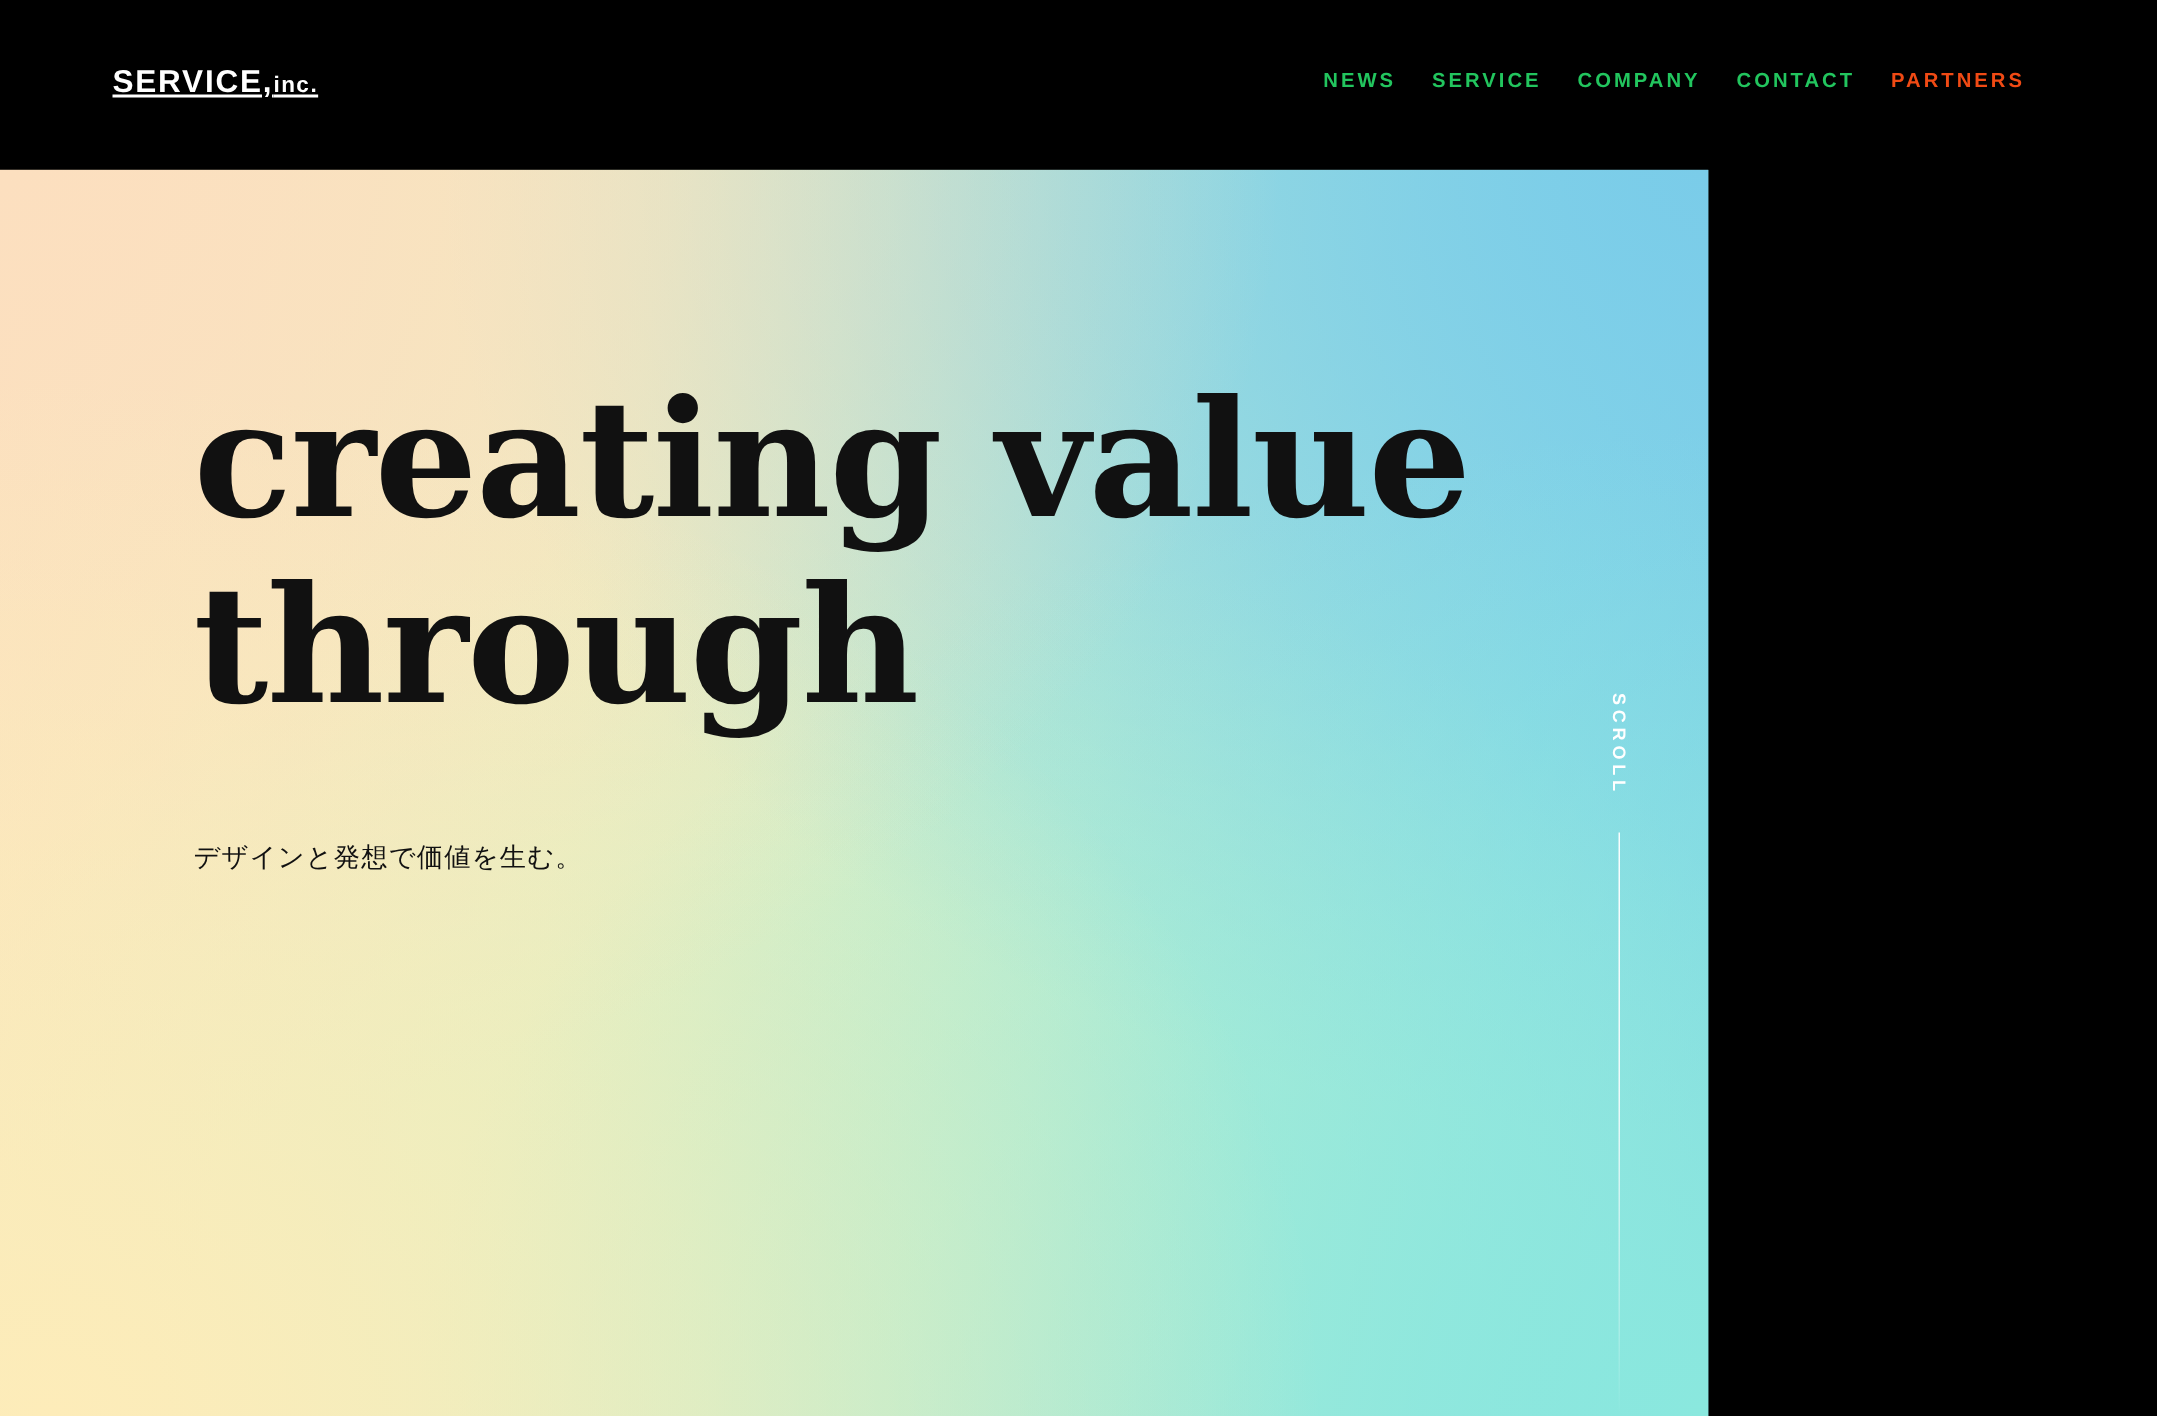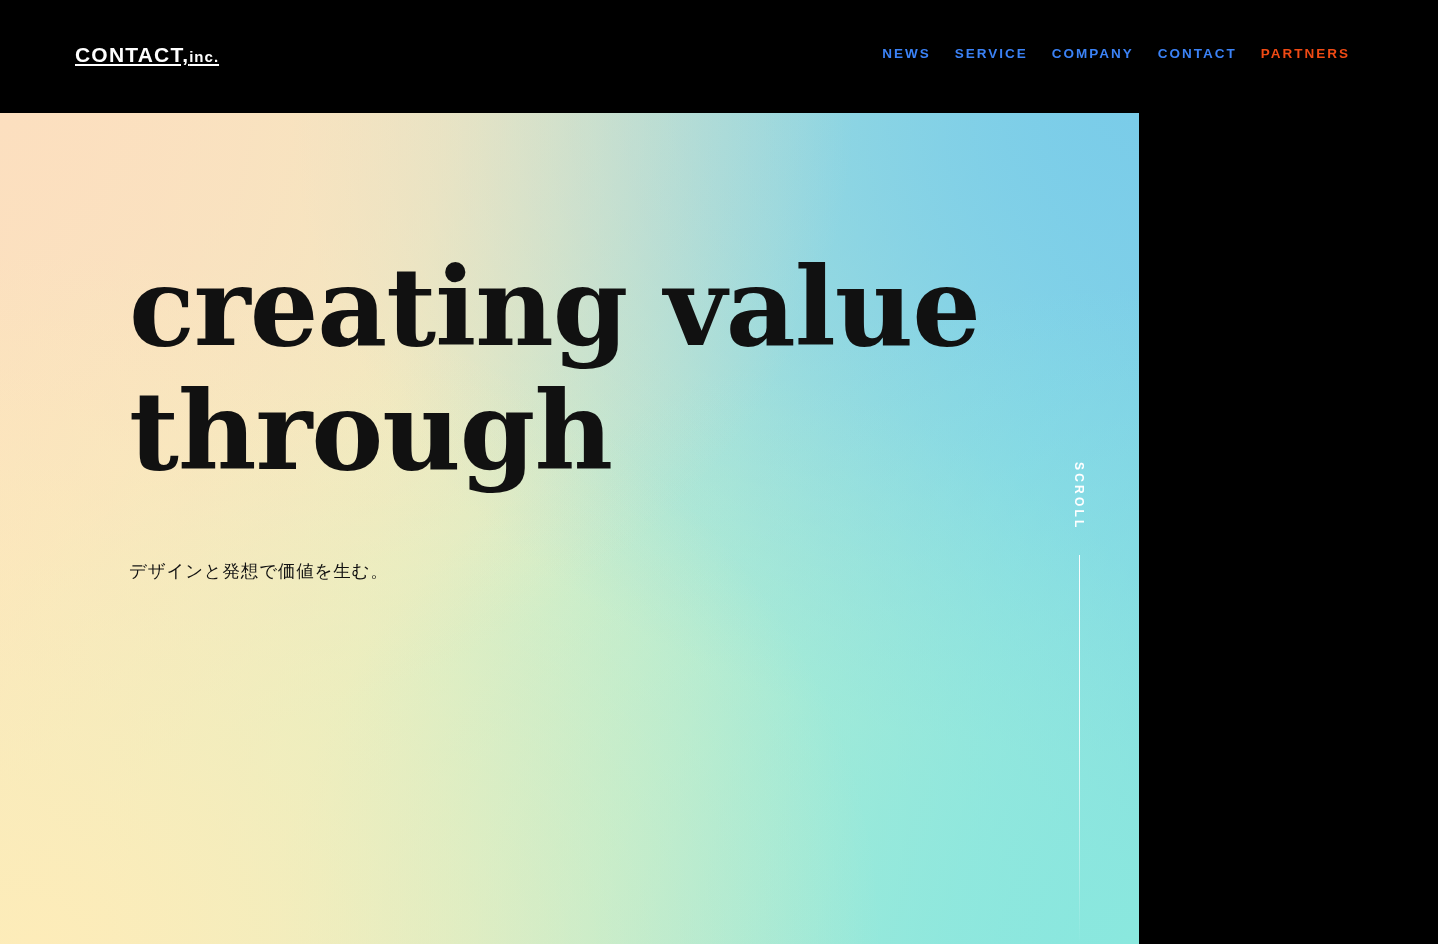--- a/index.html
+++ b/index.html
@@ -43,21 +43,21 @@
 
   .main-nav {
     position:absolute;
     right:88px;
     top:47px;
     display:flex;
     align-items:center;
     gap:0px;
   }
   .nav-item {
-    color:#3b82f6;
+    color:#22c55e;
     font-size:13.5px;
     font-weight:700;
     letter-spacing:2.0px;
     text-decoration:none;
     white-space:nowrap;
     padding:0 12px;
     line-height:1;
     font-family:"Liberation Sans", sans-serif;
   }
   .nav-item:last-child { padding-right:0; }
@@ -141,21 +141,21 @@
     background:linear-gradient(to bottom, rgba(255,255,255,0.95) 0%, rgba(255,255,255,0.85) 45%, rgba(255,255,255,0.25) 85%, rgba(255,255,255,0) 100%);
   }
 </style>
 </head>
 <body>
 
 <div class="page">
 
   <header class="site-header">
 
-    <a class="logo" href="#"><span>CONTACT,</span><span class="logo-suffix">inc.</span></a>
+    <a class="logo" href="#"><span>SERVICE,</span><span class="logo-suffix">inc.</span></a>
 
     <nav class="main-nav">
       <a class="nav-item" href="#">NEWS</a>
       <a class="nav-item" href="#">SERVICE</a>
       <a class="nav-item" href="#">COMPANY</a>
       <a class="nav-item" href="#">CONTACT</a>
       <a class="nav-item accent" href="#">PARTNERS</a>
     </nav>
 
   </header>

